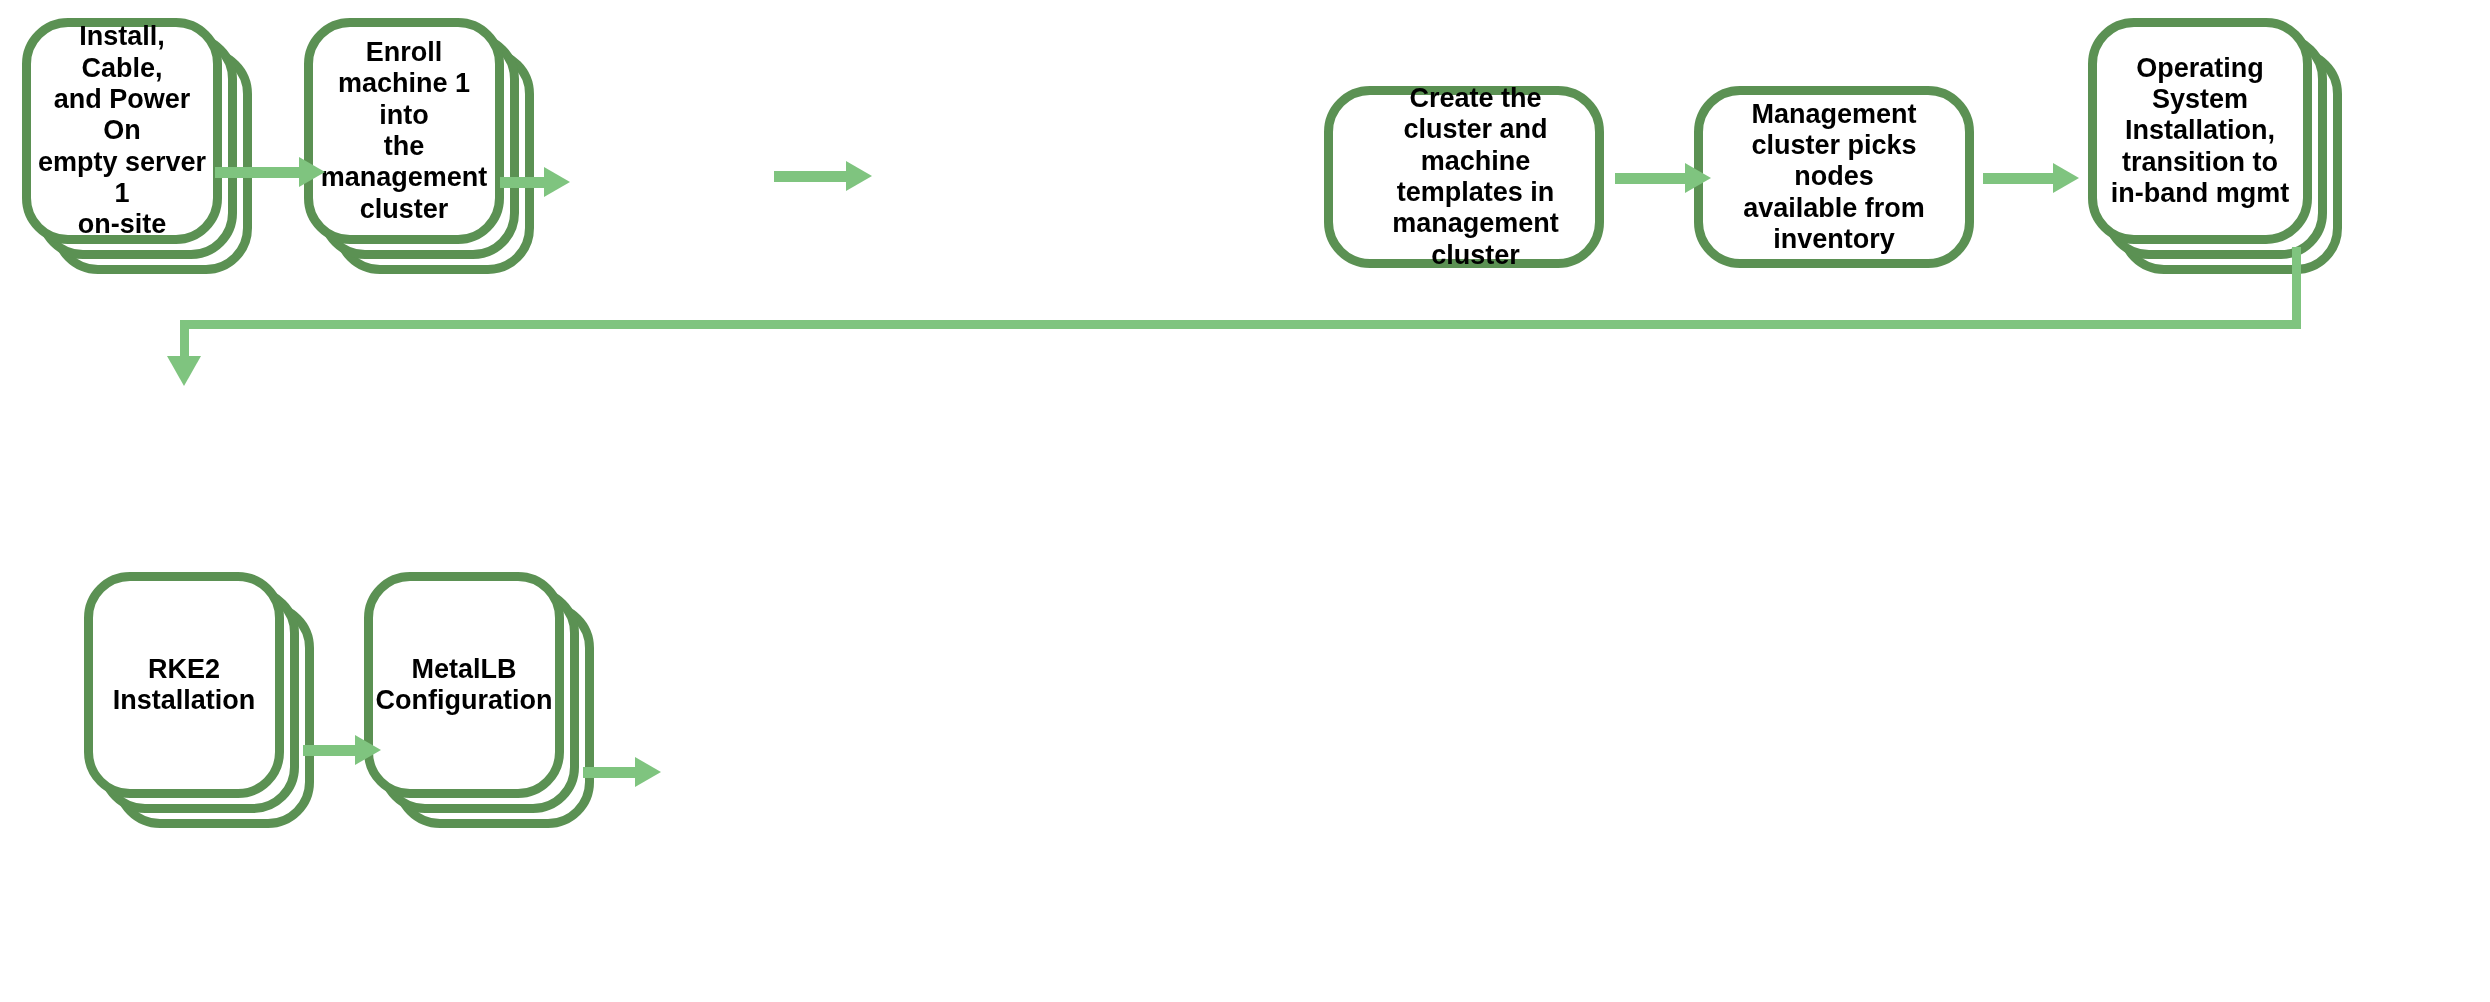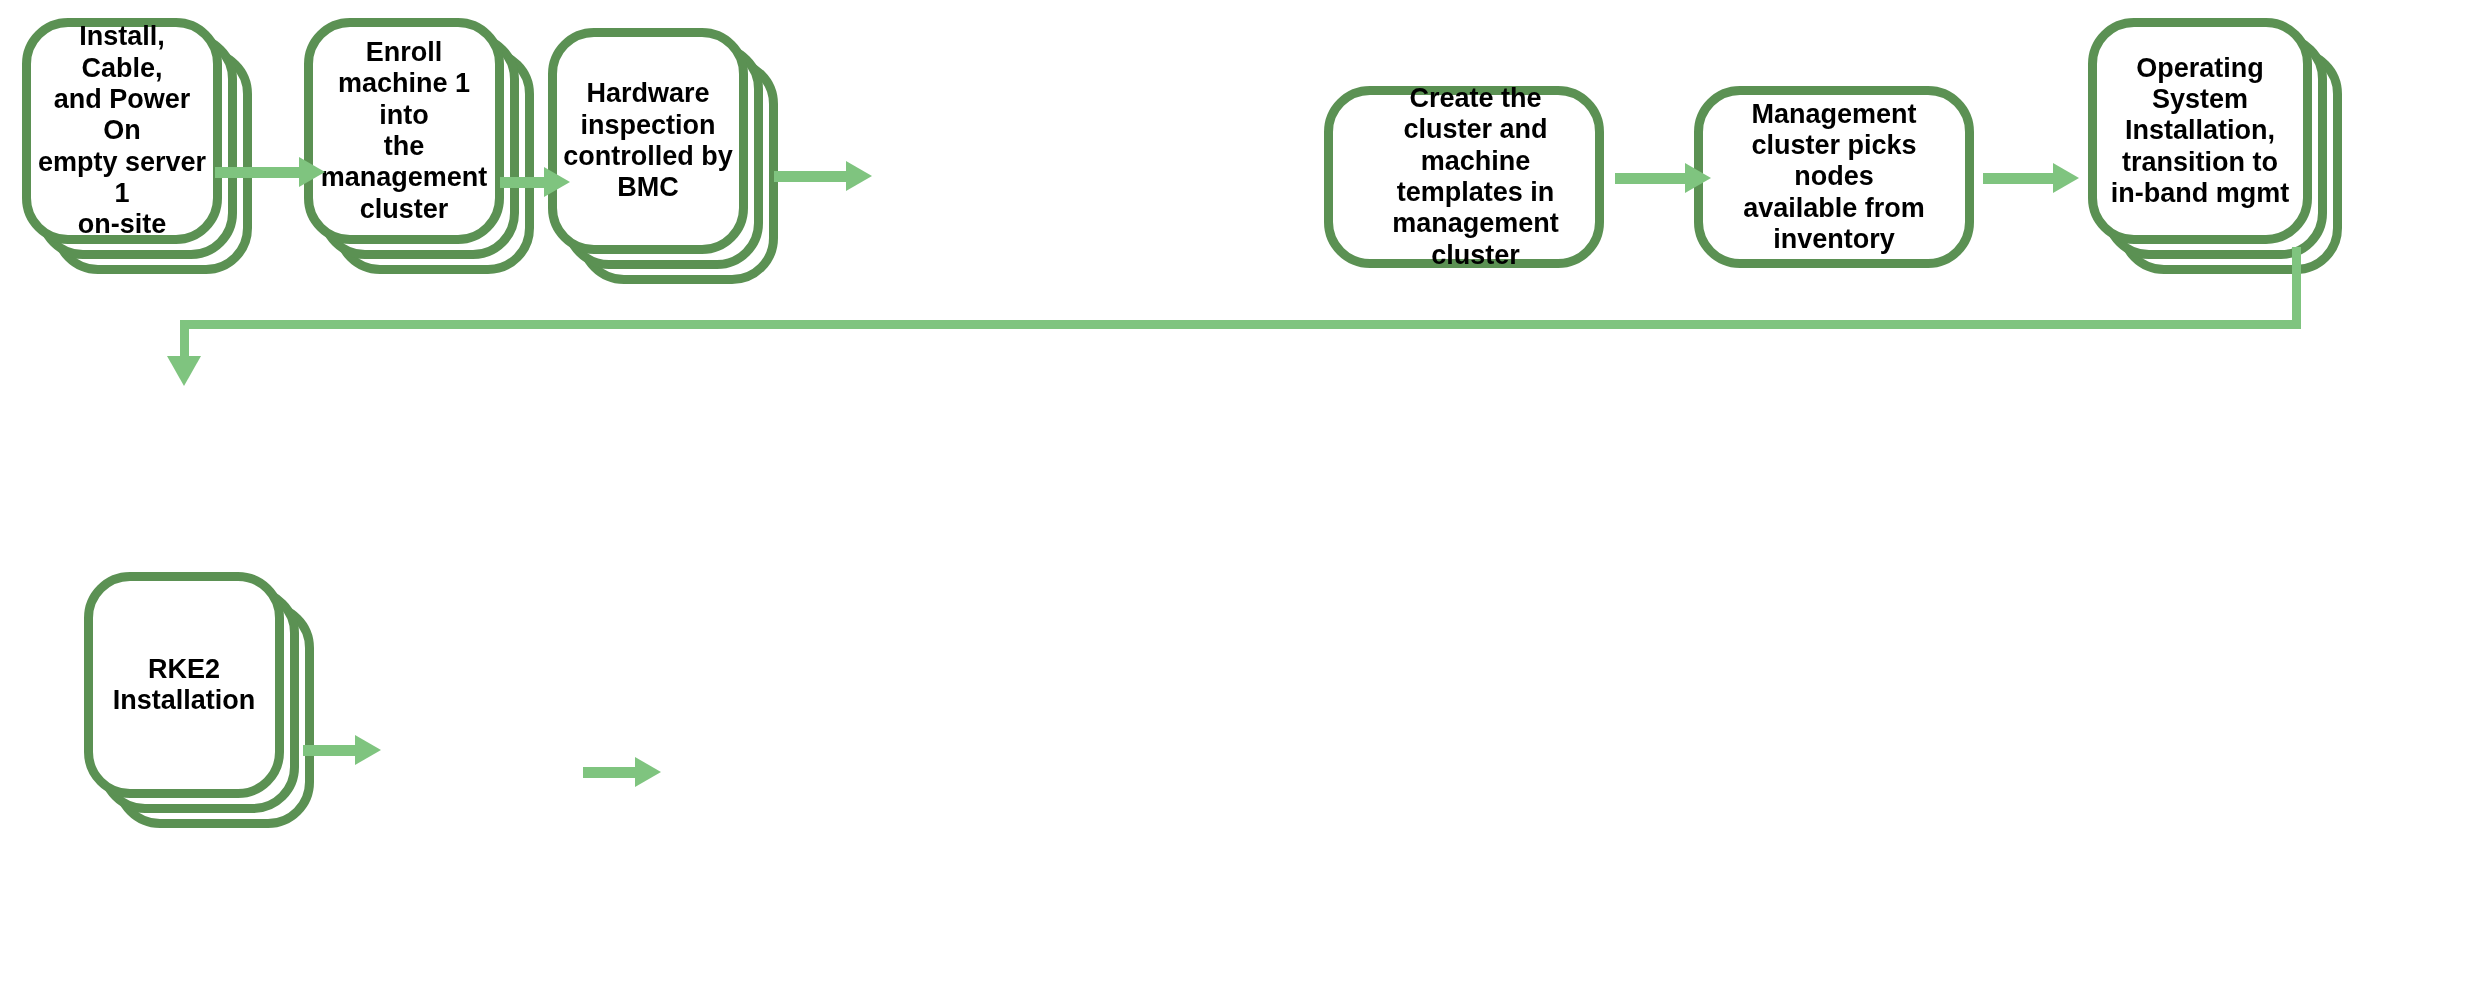--- a/index.html
+++ b/index.html
@@ -72,29 +72,20 @@
     <div class="node" style="left: 304px; top: 18px; width: 200px; height: 226px;">
       <div class="card s1"></div>
       <div class="card s2"></div>
       <div class="card s0"></div>
       <div class="node-label" style="font-size: 27px; text-align: center;">Enroll
 machine 1 into
 the
 management
 cluster</div>
     </div>
-    <div class="node" style="left: 548px; top: 28px; width: 200px; height: 226px;">
-      <div class="card s1"></div>
-      <div class="card s2"></div>
-      <div class="card s0"></div>
-      <div class="node-label" style="font-size: 27px;">Hardware
-inspection
-controlled by
-BMC</div>
-    </div>
     <div class="node" style="left: 1324px; top: 86px; width: 280px; height: 182px;">
       <div class="card s0"></div>
       <div class="node-label" style="font-size: 27px; padding-left: 37px;">Create the
 cluster and
 machine
 templates in
 management
 cluster</div>
     </div>
     <div class="node" style="left: 1694px; top: 86px; width: 280px; height: 182px;">
@@ -115,20 +106,27 @@
 transition to
 in-band mgmt</div>
     </div>
     <div class="node" style="left: 84px; top: 572px; width: 200px; height: 226px;">
       <div class="card s1"></div>
       <div class="card s2"></div>
       <div class="card s0"></div>
       <div class="node-label" style="font-size: 27px;">RKE2
 Installation</div>
     </div>
+    <div class="node" style="left: 364px; top: 572px; width: 200px; height: 226px;">
+      <div class="card s1"></div>
+      <div class="card s2"></div>
+      <div class="card s0"></div>
+      <div class="node-label" style="font-size: 27px;">MetalLB
+Configuration</div>
+    </div>
     <div class="arrow-h" style="left: 215px; top: 162px; width: 110px;">
       <div class="shaft" style="width: 84px;"></div>
       <div class="head" style="left: 84px;"></div>
     </div>
     <div class="arrow-h" style="left: 500px; top: 172px; width: 70px;">
       <div class="shaft" style="width: 44px;"></div>
       <div class="head" style="left: 44px;"></div>
     </div>
     <div class="arrow-h" style="left: 774px; top: 166px; width: 98px;">
       <div class="shaft" style="width: 72px;"></div>

